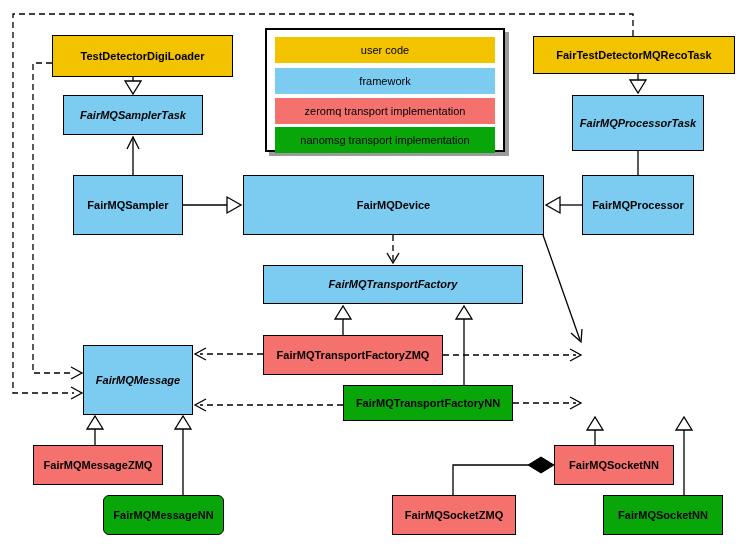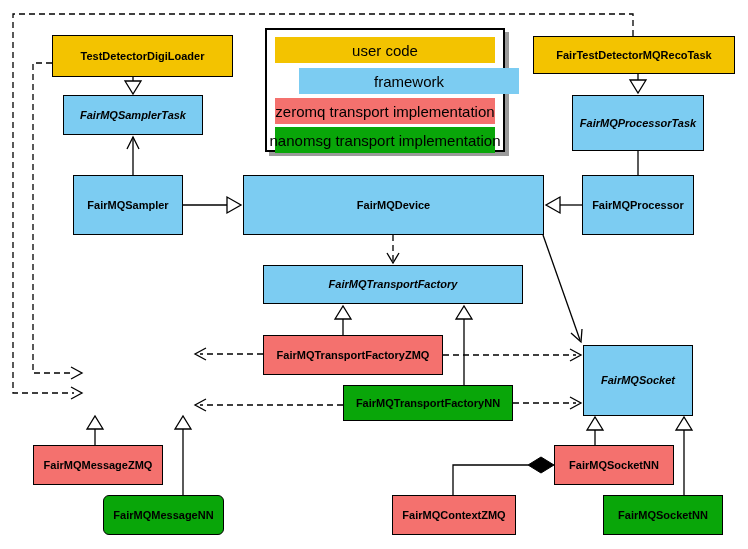--- a/index.html
+++ b/index.html
@@ -19,21 +19,21 @@
   .green{background:#09A609;}
   .abstract{font-style:italic;}
   #legend{
     position:absolute;left:265px;top:28px;width:240px;height:124px;
     box-sizing:border-box;border:2px solid #000;background:#fff;
     box-shadow:4px 4px 0 #9a9a9a;
   }
   .legend-bar{
     position:absolute;left:8px;width:220px;height:26px;
     display:flex;align-items:center;justify-content:center;
-    font-size:15px;color:#000;white-space:nowrap;
+    font-size:11px;color:#000;white-space:nowrap;
   }
   svg#edges{position:absolute;left:0;top:0;pointer-events:none;}
   .edge{stroke:#000;stroke-width:1.3;fill:none;}
   .dashed{stroke-dasharray:6 4;}
   .tri{fill:#fff;stroke:#000;stroke-width:1.3;}
   .diamond{fill:#000;stroke:#000;}
 </style>
 </head>
 <body>
 
@@ -142,21 +142,21 @@
     </g>
 
     <g>
       <path class="edge" d="M453,495 L453,465 L528,465"></path>
       <polygon class="diamond" points="528,465 541,457 554,465 541,473"></polygon>
     </g>
   </svg>
 
   <div id="legend">
     <div class="legend-bar gold" style="top:7px;">user code</div>
-    <div class="legend-bar blue" style="top:38px;margin-left:24px;">framework</div>
+    <div class="legend-bar blue" style="top:38px;">framework</div>
     <div class="legend-bar red" style="top:68px;">zeromq transport implementation</div>
     <div class="legend-bar green" style="top:97px;">nanomsg transport implementation</div>
   </div>
 
   <div class="node gold" style="left:52px;top:35px;width:181px;height:42px;">TestDetectorDigiLoader</div>
 
   <div class="node gold" style="left:533px;top:36px;width:202px;height:38px;">FairTestDetectorMQRecoTask</div>
 
   <div class="node blue abstract" style="left:63px;top:95px;width:140px;height:40px;">FairMQSamplerTask</div>
 
@@ -167,26 +167,26 @@
   <div class="node blue" style="left:243px;top:175px;width:301px;height:60px;">FairMQDevice</div>
 
   <div class="node blue" style="left:582px;top:175px;width:112px;height:60px;">FairMQProcessor</div>
 
   <div class="node blue abstract" style="left:263px;top:265px;width:260px;height:39px;">FairMQTransportFactory</div>
 
   <div class="node red" style="left:263px;top:335px;width:180px;height:40px;">FairMQTransportFactoryZMQ</div>
 
   <div class="node green" style="left:343px;top:385px;width:170px;height:36px;">FairMQTransportFactoryNN</div>
 
+  <div class="node blue abstract" style="left:83px;top:345px;width:110px;height:70px;">FairMQMessage</div>
 
-  <div class="node blue abstract" style="left:583px;top:345px;width:110px;height:71px;">FairMQSocket</div>
 
   <div class="node red" style="left:33px;top:445px;width:130px;height:40px;">FairMQMessageZMQ</div>
 
   <div class="node green" style="left:103px;top:495px;width:121px;height:40px;border-radius:6px;">FairMQMessageNN</div>
 
   <div class="node red" style="left:554px;top:445px;width:120px;height:40px;">FairMQSocketNN</div>
 
-  <div class="node red" style="left:392px;top:495px;width:124px;height:40px;">FairMQContextZMQ</div>
+  <div class="node red" style="left:392px;top:495px;width:124px;height:40px;">FairMQSocketZMQ</div>
 
   <div class="node green" style="left:603px;top:495px;width:120px;height:40px;">FairMQSocketNN</div>
 
 </div>
 
 </body></html>

